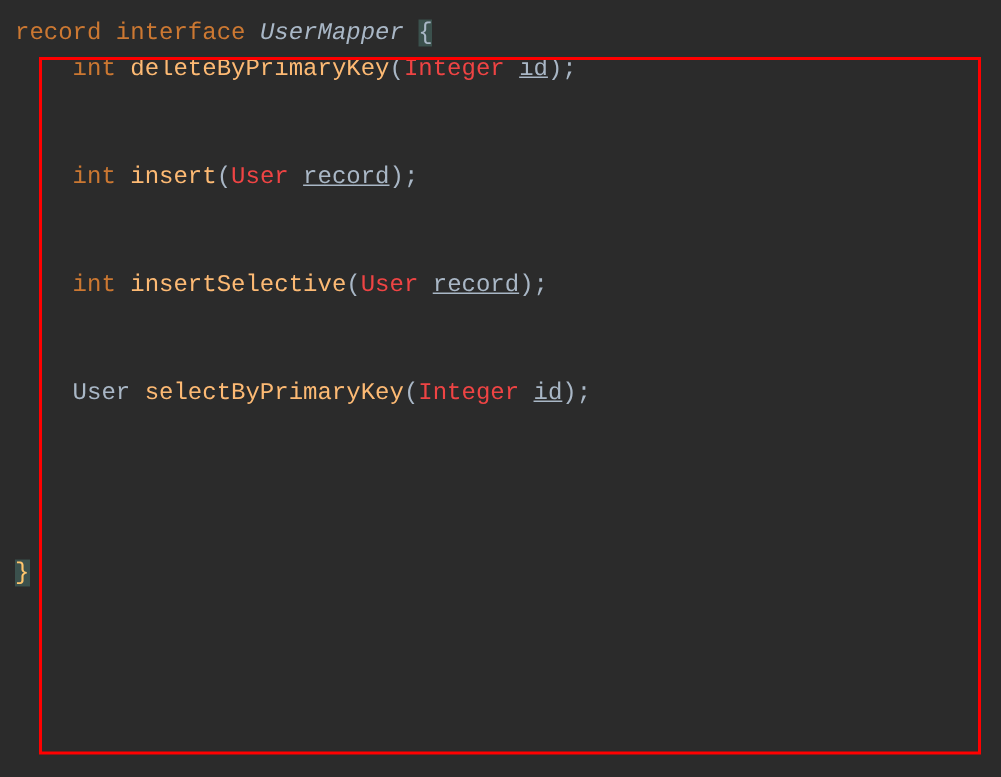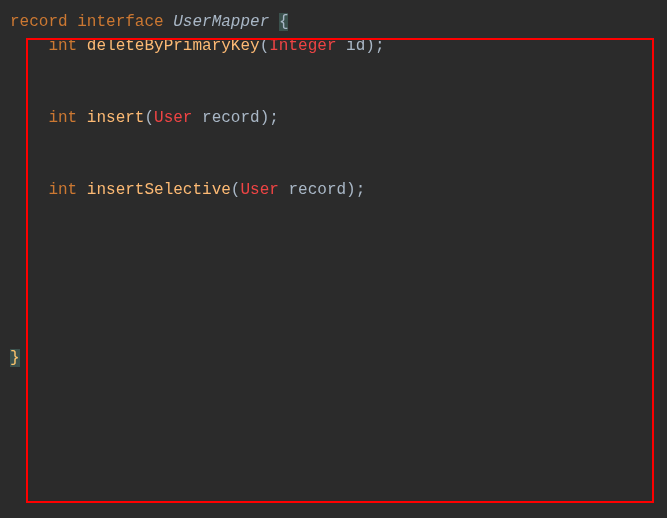--- a/index.html
+++ b/index.html
@@ -30,20 +30,21 @@
       color: #a9b7c6;
     }
     .method-name {
       color: #fdba74;
     }
     .param-type {
       color: #ef4444;
     }
     .param-name {
       color: #a9b7c6;
+      text-decoration: underline;
     }
     .punctuation {
       color: #a9b7c6;
     }
     .brace-highlight {
       background: #3b514d;
       color: #a9b7c6;
     }
     .brace-close-highlight {
       background: #3b514d;
@@ -73,20 +74,21 @@
   <div class="line">    <span class="keyword">int</span> <span class="method-name">insert</span><span class="punctuation">(</span><span class="param-type">User</span> <span class="param-name">record</span><span class="punctuation">)</span><span class="punctuation">;</span></div>
 
   <div class="line"> </div>
   <div class="line"> </div>
 
   <div class="line">    <span class="keyword">int</span> <span class="method-name">insertSelective</span><span class="punctuation">(</span><span class="param-type">User</span> <span class="param-name">record</span><span class="punctuation">)</span><span class="punctuation">;</span></div>
 
   <div class="line"> </div>
   <div class="line"> </div>
 
+  <div class="line">    <span class="type">User</span> <span class="method-name">selectByPrimaryKey</span><span class="punctuation">(</span><span class="param-type">Integer</span> <span class="param-name">id</span><span class="punctuation">)</span><span class="punctuation">;</span></div>
 
   <div class="line"> </div>
   <div class="line"> </div>
 
 
   <div class="line"> </div>
   <div class="line"> </div>
 
 
   <div class="line"><span class="brace-close-highlight">}</span></div>

